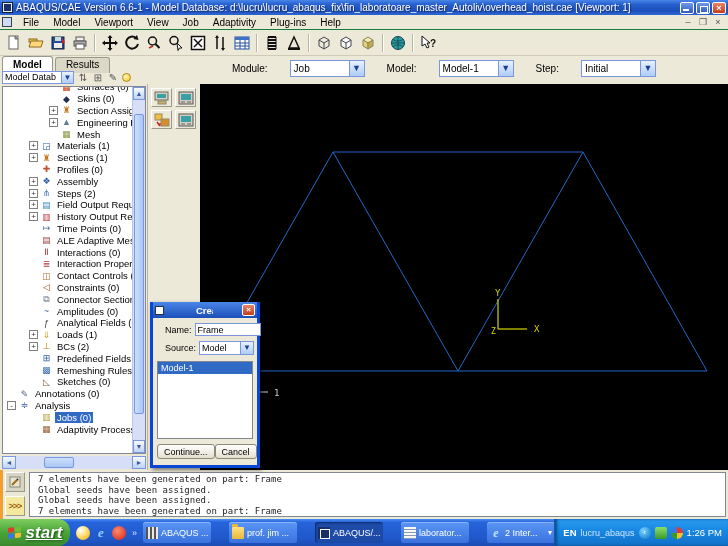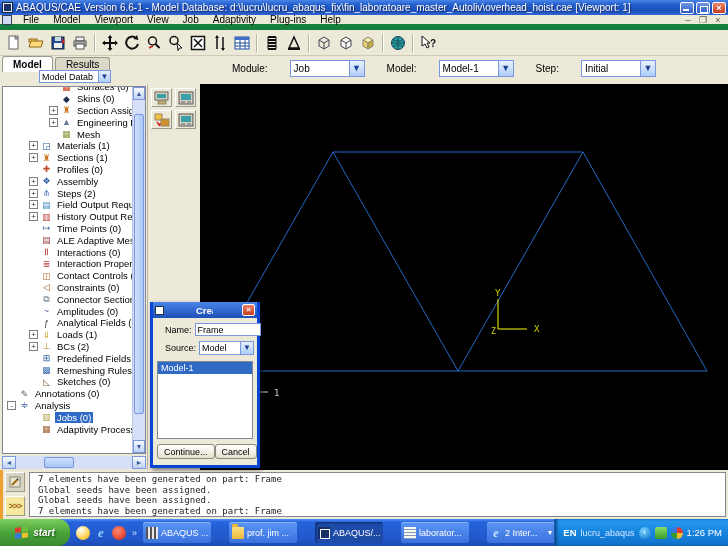--- a/index.html
+++ b/index.html
@@ -19,39 +19,39 @@
   .winbtns { display:flex; gap:2px; flex:none; }
   .wbtn { width:14px; height:12px; border:1px solid #fff; border-radius:2px;
     background:linear-gradient(180deg,#6f97e8,#2f5bc4); position:relative; }
   .wbtn.close { background:linear-gradient(180deg,#e8846a,#c43c1e); color:#fff;
     font-size:9px; line-height:10px; text-align:center; font-weight:bold; }
   .wbtn.minimize::after{content:"";position:absolute;left:2px;bottom:2px;width:6px;height:2px;background:#fff;}
   .wbtn.restore::after{content:"";position:absolute;left:3px;top:3px;width:6px;height:5px;border:1px solid #fff;}
 
   
   .menubar { position:absolute; left:0; top:15px; width:728px; height:15px;
-    background:#ece9d8; border-bottom:6px solid #15803d; display:flex; align-items:center; }
+    background:#ece9d8; border-bottom:1px solid #15803d; display:flex; align-items:center; }
   .mdi-icon { width:10px; height:10px; border:1px solid #345; background:#cfdcf4; margin:0 4px 0 2px; flex:none; }
   .menu-item { padding:1px 7px; cursor:default; }
   .mdi-btns { margin-left:auto; display:flex; gap:3px; padding-right:4px; color:#555; font-size:9px; }
   .mdi-btns span { width:12px; text-align:center; }
 
   
   .toolbar { position:absolute; left:0; top:30px; width:728px; height:26px;
     background:#ece9d8; border-bottom:1px solid #cfcbb8; display:flex; align-items:center; padding-left:3px; }
   .tbtn { width:22px; height:22px; display:flex; align-items:center; justify-content:center; border:1px solid transparent; }
   .tsep { width:2px; height:18px; border-left:1px solid #b8b4a0; border-right:1px solid #fff; margin:0 3px; }
 
   
   .contextbar { position:absolute; left:0; top:56px; width:728px; height:28px; background:#ece9d8; }
   .tabs { position:absolute; left:2px; top:1px; display:flex; }
   .tab { padding:1px 10px 2px; font-size:10px; border:1px solid #9a9a8a; border-bottom:none;
     border-radius:3px 3px 0 0; background:#dcd8c8; margin-right:2px; }
   .tab.active { background:#fff; font-weight:bold; position:relative; top:-1px; padding-top:2px; }
-  .treeheader { position:absolute; left:2px; top:14px; width:146px; height:14px; display:flex; align-items:center; gap:3px;flex-direction:column; }
+  .treeheader { position:absolute; left:2px; top:14px; width:146px; height:14px; display:flex; align-items:center; gap:3px; }
   .combo { display:flex; align-items:center; height:13px; background:#fff; border:1px solid #7a96df; font-size:9px; }
   .combo .cval { padding:0 2px; white-space:nowrap; overflow:hidden; width:58px; }
   .combo .carr { width:12px; height:100%; background:linear-gradient(180deg,#e8f1fd,#aecdf8); border-left:1px solid #7a96df;
     color:#1a3f94; font-size:8px; line-height:11px; text-align:center; }
   .th-icon { font-size:10px; color:#555; width:12px; text-align:center; }
   .bulb { width:9px; height:9px; border-radius:50%; background:radial-gradient(circle at 35% 35%,#fff6c0,#f5c518); border:1px solid #b08a10; }
   .modulebar { position:absolute; left:232px; top:4px; display:flex; align-items:center; gap:22px; font-size:10px; }
   .xpselect { display:flex; align-items:center; height:17px; background:#fff; border:1px solid #7a96df; }
   .xpselect .sval { padding:0 3px; width:58px; white-space:nowrap; overflow:hidden; }
   .xpselect .sarr { width:15px; height:100%; background:linear-gradient(180deg,#e8f1fd,#aecdf8);
@@ -117,21 +117,21 @@
     background:#d8d4c4; display:flex; align-items:center; justify-content:center; font-size:9px; }
   .msgbtn.cli { background:#f5e9a0; color:#a06010; font-weight:bold; letter-spacing:-1px; }
   .msgbox { flex:1; background:#fff; border:1px solid #828790; overflow:hidden; padding:1px 8px;
     font-family:"DejaVu Sans Mono", monospace; font-size:9px; line-height:10.5px; color:#222; }
 
   
   .taskbar { position:absolute; left:0; top:519px; width:728px; height:27px;
     background:linear-gradient(180deg,#4b8df8 0%,#2663da 12%,#2158cb 70%,#1c4cb4 100%); display:flex; align-items:center; }
   .startbtn { height:27px; width:70px; background:linear-gradient(180deg,#7ece5e 0%,#4aa33a 50%,#3a8a2e 100%);
     border-radius:0 12px 12px 0; display:flex; align-items:center; justify-content:center; gap:4px;
-    color:#fff; font-weight:bold; font-style:italic; font-size:10px; text-shadow:1px 1px 2px #1c4a14; flex:none; }
+    color:#fff; font-weight:bold; font-style:italic; font-size:17px; text-shadow:1px 1px 2px #1c4a14; flex:none;text-decoration:underline; }
   .flag { width:14px; height:12px; display:grid; grid-template-columns:6px 6px; grid-template-rows:5px 5px; gap:1px;
     transform:skewY(-6deg); }
   .flag i { border-radius:1px; }
   .flag i:nth-child(1){background:#e23a2e;} .flag i:nth-child(2){background:#6fbf3a;}
   .flag i:nth-child(3){background:#3a77e2;} .flag i:nth-child(4){background:#f0c030;}
   .quicklaunch { display:flex; align-items:center; gap:4px; padding:0 6px; flex:none; }
   .ql { width:14px; height:14px; border-radius:50%; }
   .ql.msn { background:radial-gradient(circle at 35% 30%,#fff,#ffd24a 60%,#e8a010); }
   .ql.ie { border-radius:0; background:transparent; color:#8fd0ff; font-weight:bold; font-style:italic;
     font-size:13px; line-height:14px; text-align:center; font-family:"Liberation Serif",serif; }

